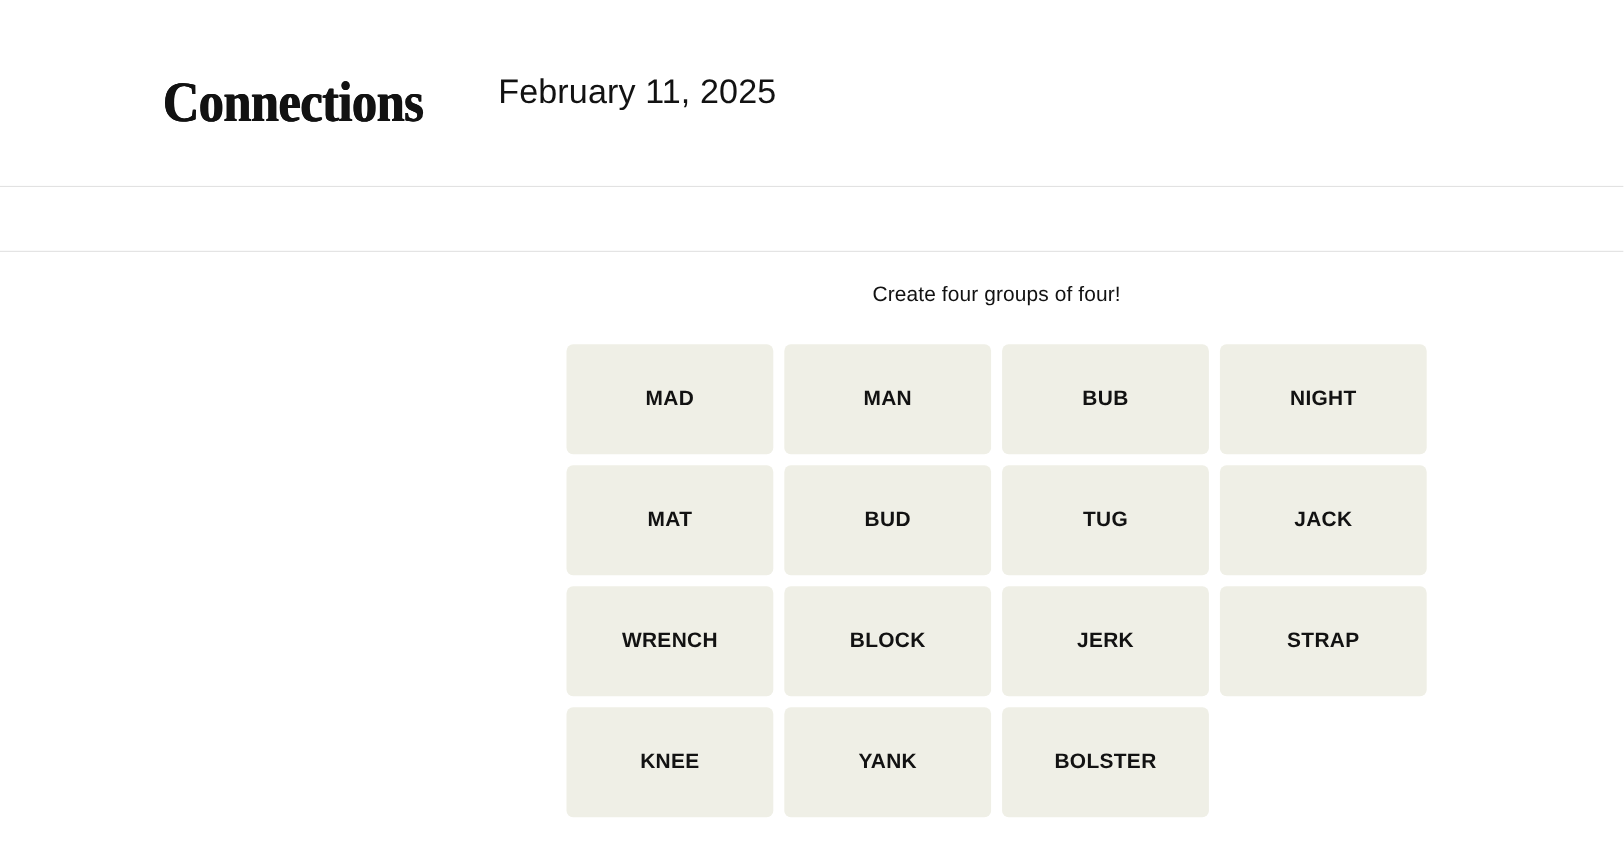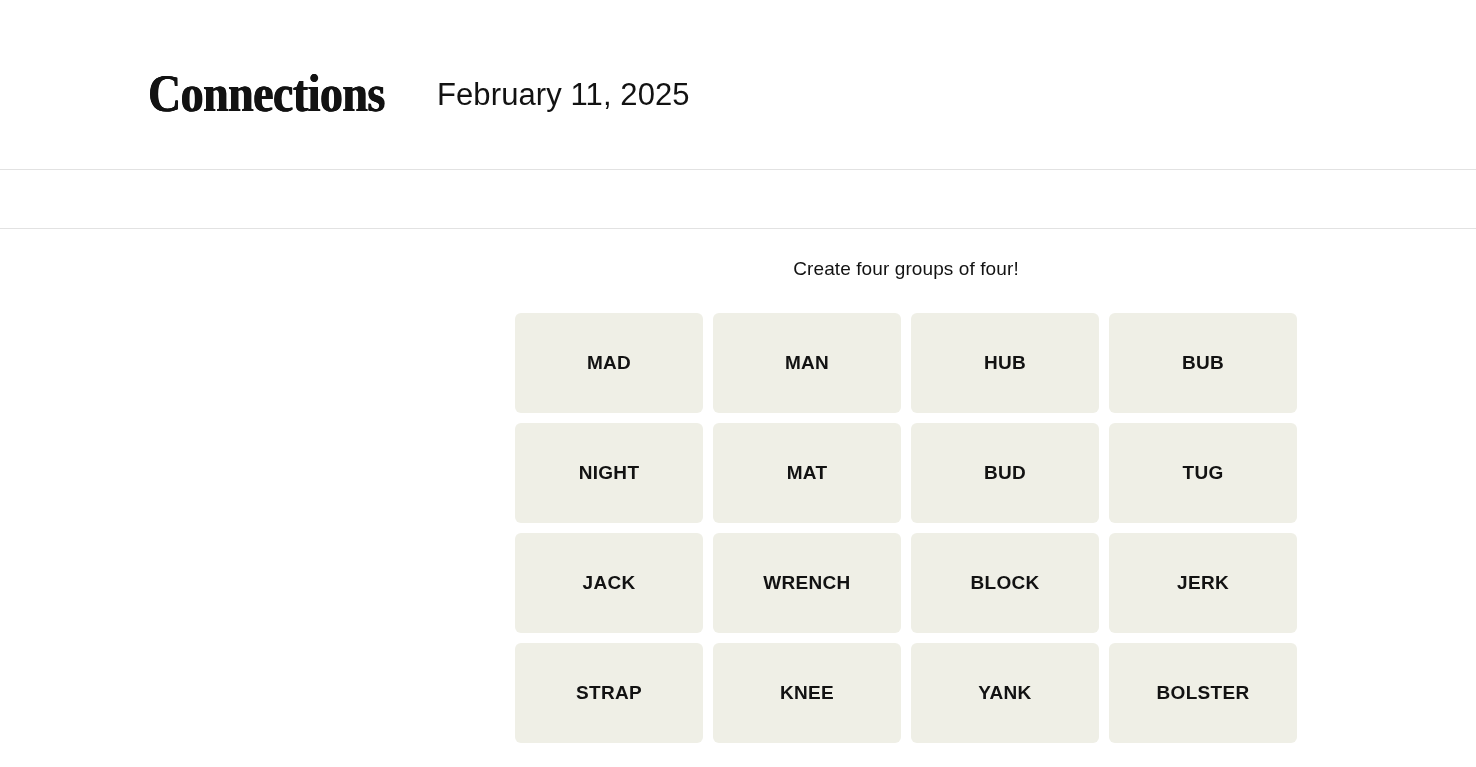--- a/index.html
+++ b/index.html
@@ -24,22 +24,22 @@
     width: 1476px;
     height: 169px;
     background: #ffffff;
     box-sizing: border-box;
   }
   .header-inner {
     position: absolute;
     left: 148px;
     top: 68px;
     display: flex;
-    align-items: center;
-    gap: 20px;
+    align-items: flex-start;
+    gap: 36px;
   }
   .game-title {
     font-family: "Liberation Serif", "DejaVu Serif", serif;
     font-weight: 700;
     font-size: 52px;
     line-height: 52px;
     letter-spacing: -0.5px;
     color: #121212;
     transform: scaleX(0.88);
     transform-origin: left bottom;
@@ -130,21 +130,20 @@
 </div>
 
 <div class="toolbar-band"></div>
 
 <div class="game-board">
   <div class="instructions">Create four groups of four!</div>
 
   <div class="tile-grid">
     <button class="tile">MAD</button>
     <button class="tile">MAN</button>
-    <button class="tile">HUB</button>
     <button class="tile">BUB</button>
     <button class="tile">NIGHT</button>
     <button class="tile">MAT</button>
     <button class="tile">BUD</button>
     <button class="tile">TUG</button>
     <button class="tile">JACK</button>
     <button class="tile">WRENCH</button>
     <button class="tile">BLOCK</button>
     <button class="tile">JERK</button>
     <button class="tile">STRAP</button>

